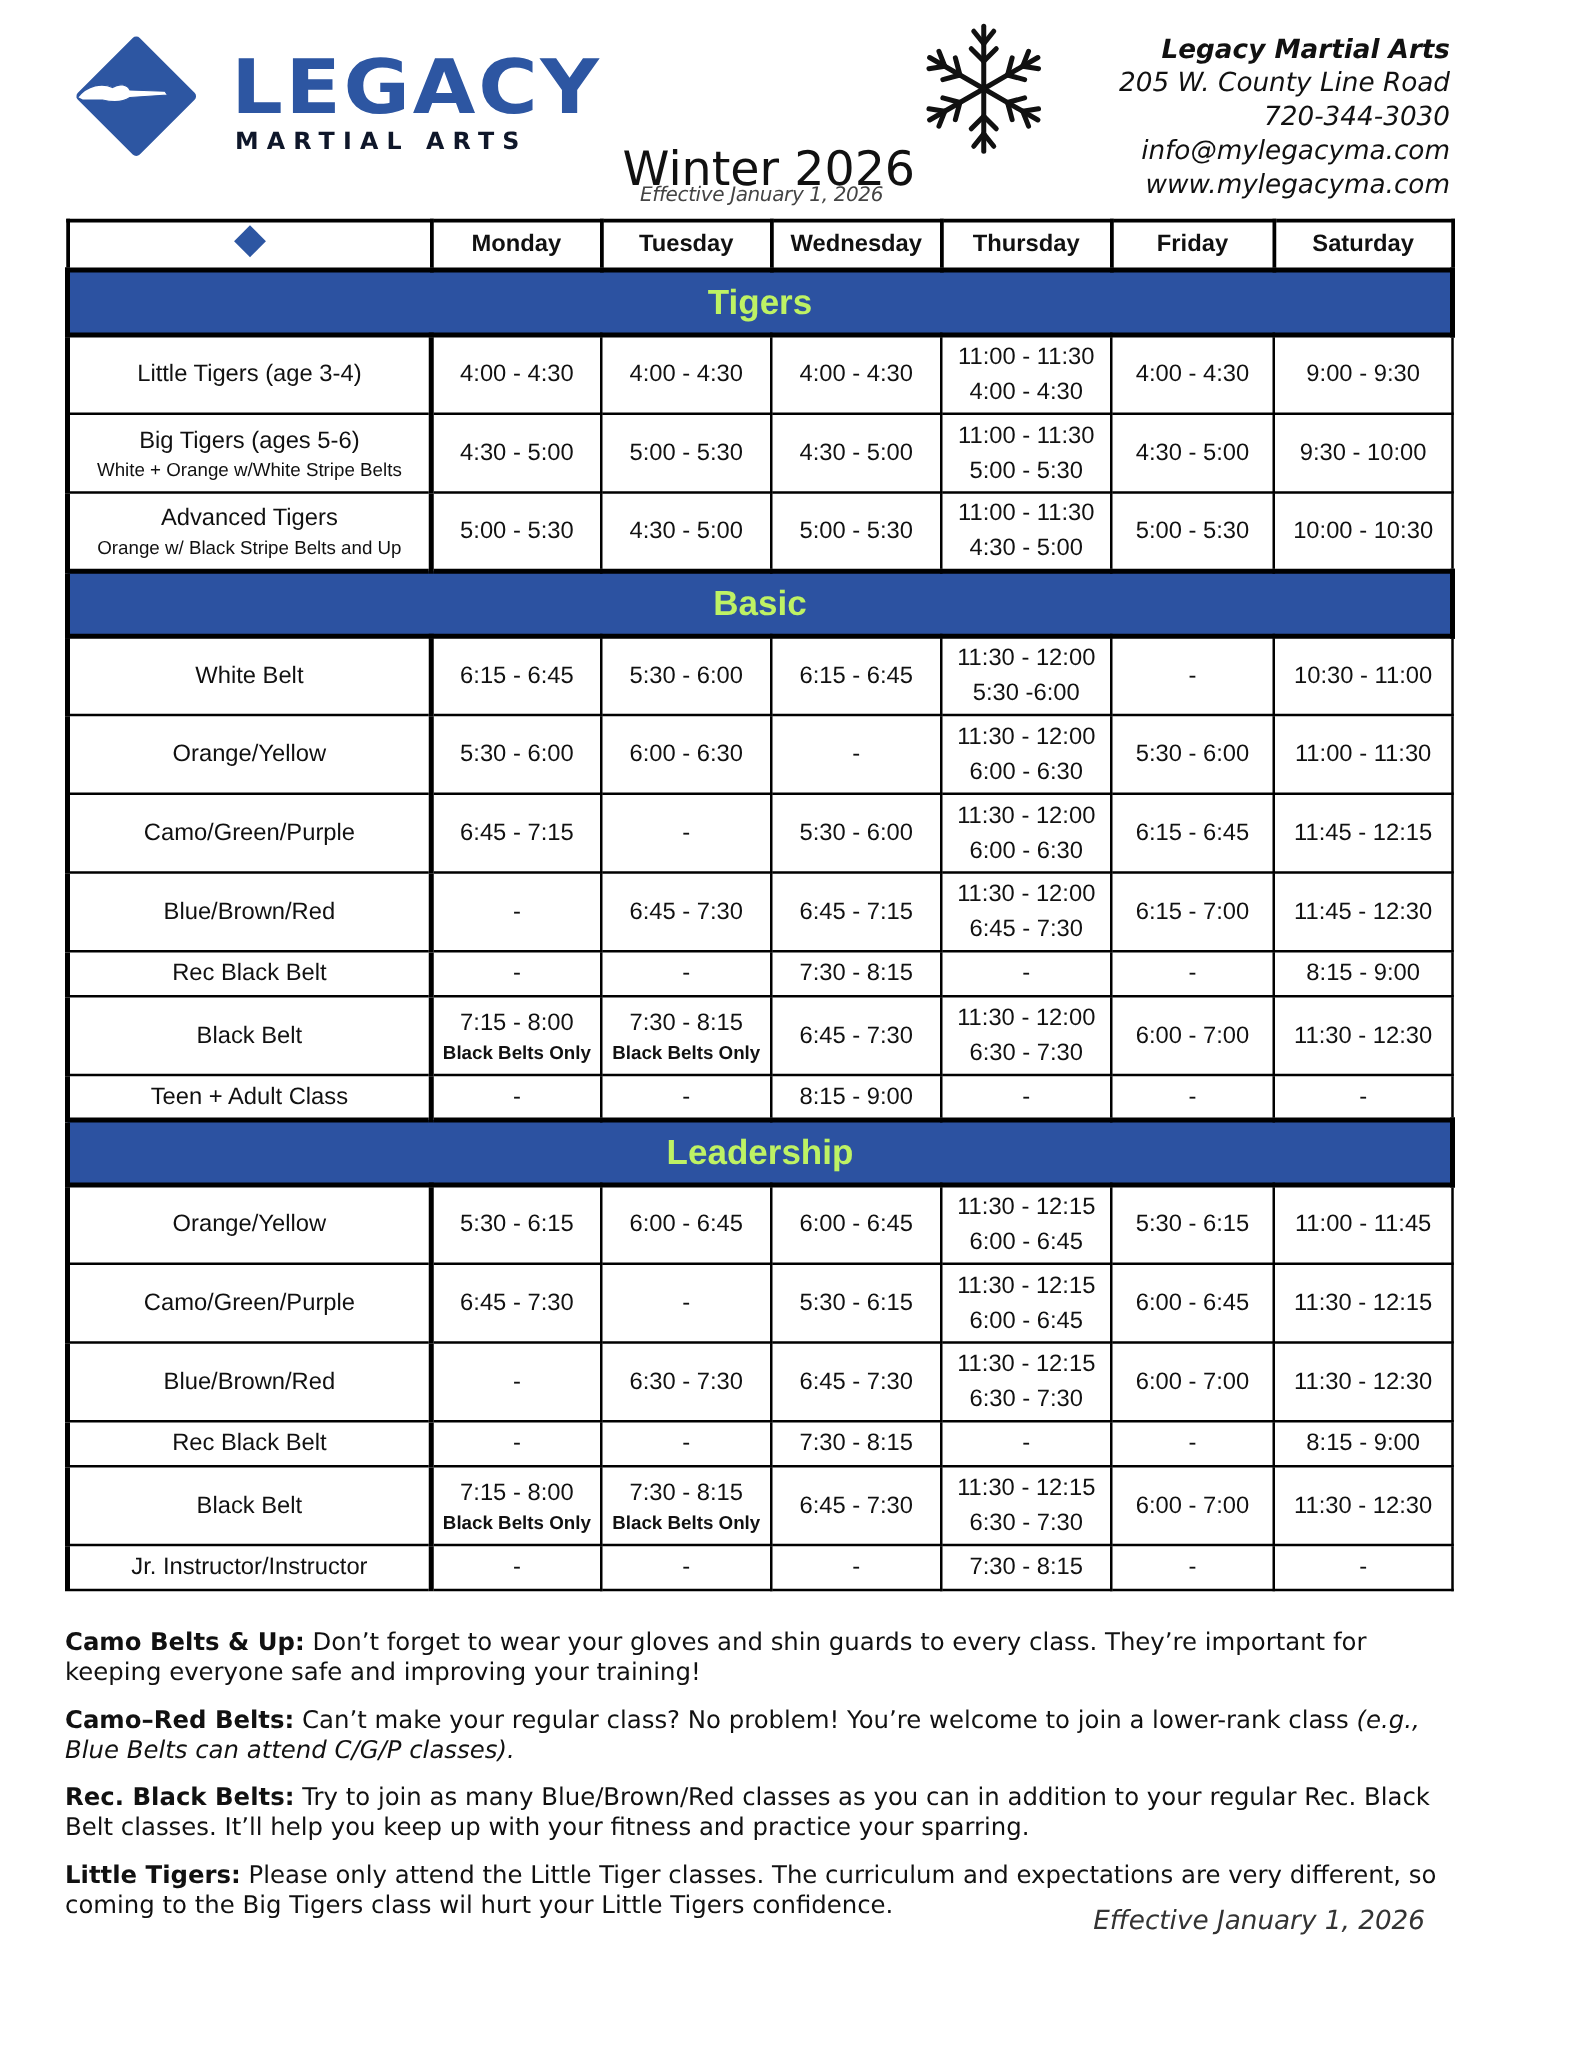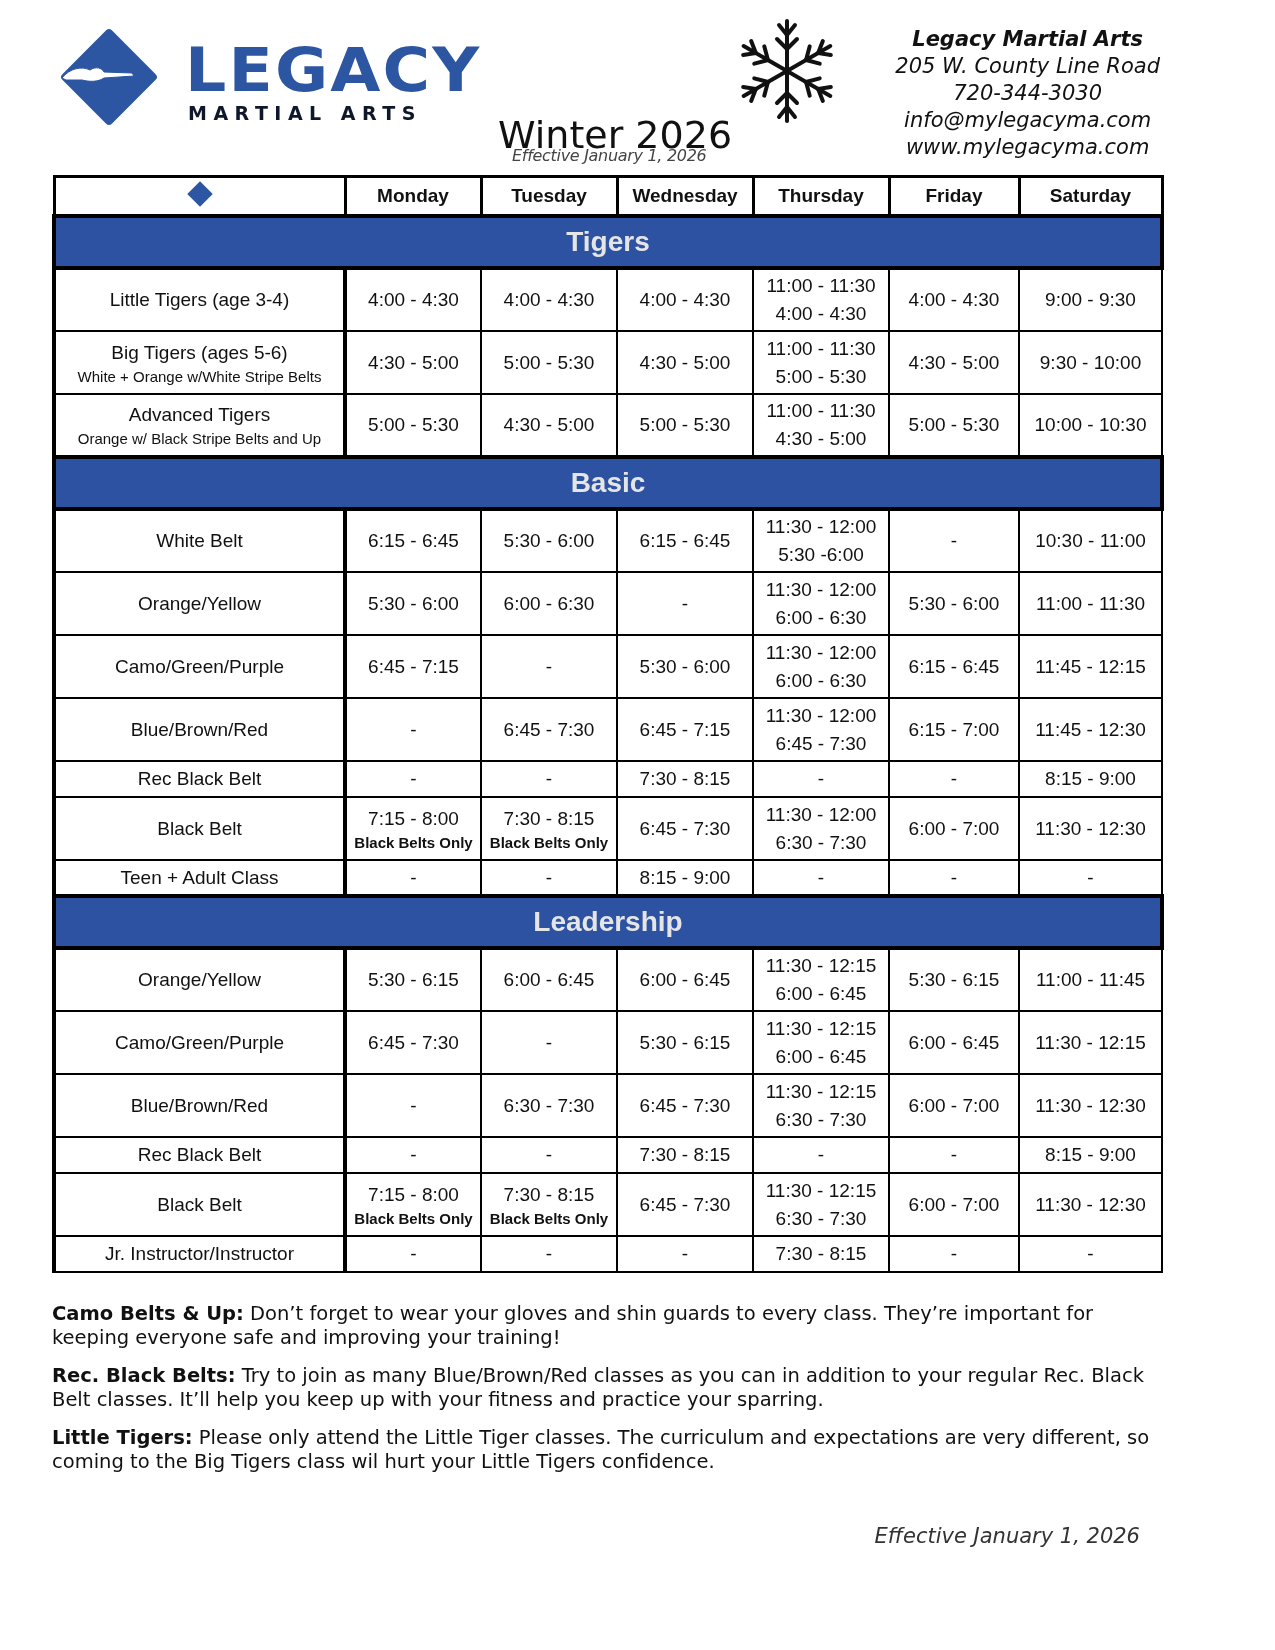--- a/index.html
+++ b/index.html
@@ -5,27 +5,27 @@
   html, body { margin: 0; padding: 0; background: #ffffff; }
   body { width: 1275px; height: 1650px; position: relative; font-family: "Liberation Sans", sans-serif; color: #111; overflow: hidden; }
   .logo { position: absolute; left: 60px; top: 26px; width: 400px; height: 106px; }
   .logo-diamond { position: absolute; left: 14px; top: 16px; width: 70px; height: 70px; background: #2d56a2; transform: rotate(45deg); border-radius: 4px; }
   .logo-figure { position: absolute; left: 0; top: 38px; width: 80px; height: 22px; }
   .logo-word { position: absolute; left: 125px; top: 14px; font-family: "DejaVu Sans", sans-serif; font-weight: 900; font-size: 60px; letter-spacing: 2px; color: #2d56a2; line-height: 60px; transform: scaleX(1.08); transform-origin: left; }
   .logo-sub { position: absolute; left: 128px; top: 76px; font-family: "DejaVu Sans", sans-serif; font-weight: bold; font-size: 19px; letter-spacing: 6.5px; color: #0f172a; }
   .title { position: absolute; left: 498px; top: 90px; font-size: 38px; font-family: "DejaVu Sans", sans-serif; color: #111; margin-top: 23px; }
   .effective-top { position: absolute; left: 512px; top: 146px; font-size: 16px; font-style: italic; color: #444; font-family: "DejaVu Sans", sans-serif; letter-spacing: -0.3px; }
   .snowflake { position: absolute; left: 735px; top: 16px; width: 104px; height: 110px; }
-  .contact { position: absolute; right: 115px; top: 26px; text-align: center; font-style: italic; font-size: 21px; line-height: 27px; font-family: "DejaVu Sans", sans-serif; }
+  .contact { position: absolute; right: 115px; top: 26px; text-align: right; font-style: italic; font-size: 21px; line-height: 27px; font-family: "DejaVu Sans", sans-serif; }
   .contact .name { font-weight: bold; }
   table.sched { position: absolute; left: 52px; top: 175px; width: 1108px; border-collapse: collapse; table-layout: fixed; }
   table.sched td, table.sched th { border: 2px solid #000; text-align: center; vertical-align: middle; font-size: 19px; padding: 0; }
   table.sched th { font-weight: bold; font-size: 19px; height: 36px; border-width: 3px; }
   table.sched td.label { border-right-width: 4px; border-left-width: 4px; }
-  table.sched tr.section td { background: #2c52a1; color: #e5e5e5; font-weight: bold; font-size: 28px; height: 48px; border: 4px solid #000; }
+  table.sched tr.section td { background: #2c52a1; color: #bef264; font-weight: bold; font-size: 28px; height: 48px; border: 4px solid #000; }
   .sub { display: block; font-size: 15px; line-height: 20px; }
   .bold-note { display: block; font-size: 15px; font-weight: bold; line-height: 20px; }
   .line { display: block; line-height: 28px; }
   .head-icon { display: inline-block; width: 18px; height: 18px; background: #2d56a2; transform: rotate(45deg); }
   .notes { position: absolute; left: 52px; top: 1302px; width: 1100px; font-size: 19.5px; line-height: 24px; font-family: "DejaVu Sans", sans-serif; }
   .notes p { margin: 0 0 14px 0; }
   .notes b { font-weight: bold; }
   .effective-bottom { position: absolute; right: 135px; top: 1524px; font-size: 21px; font-style: italic; color: #333; font-family: "DejaVu Sans", sans-serif; }
 </style>
 </head>
@@ -483,17 +483,18 @@
         </td>
         <td>
           <span class="line">-</span>
         </td>
       </tr>
     </tbody>
 </table>
 
 <div class="notes" id="notes">
     <p><b>Camo Belts &amp; Up:</b><span> Don’t forget to wear your gloves and shin guards to every class. They’re important for keeping everyone safe and improving your training!</span></p>
+    <p><b>Camo–Red Belts:</b><span> Can’t make your regular class? No problem! You’re welcome to join a lower-rank class </span><i>(e.g., Blue Belts can attend C/G/P classes).</i></p>
     <p><b>Rec. Black Belts:</b><span> Try to join as many Blue/Brown/Red classes as you can in addition to your regular Rec. Black Belt classes. It’ll help you keep up with your fitness and practice your sparring.</span></p>
     <p><b>Little Tigers:</b><span> Please only attend the Little Tiger classes. The curriculum and expectations are very different, so coming to the Big Tigers class wil hurt your Little Tigers confidence.</span></p>
   </div>
 
 <div class="effective-bottom">Effective January 1, 2026</div>
 
 </body></html>

